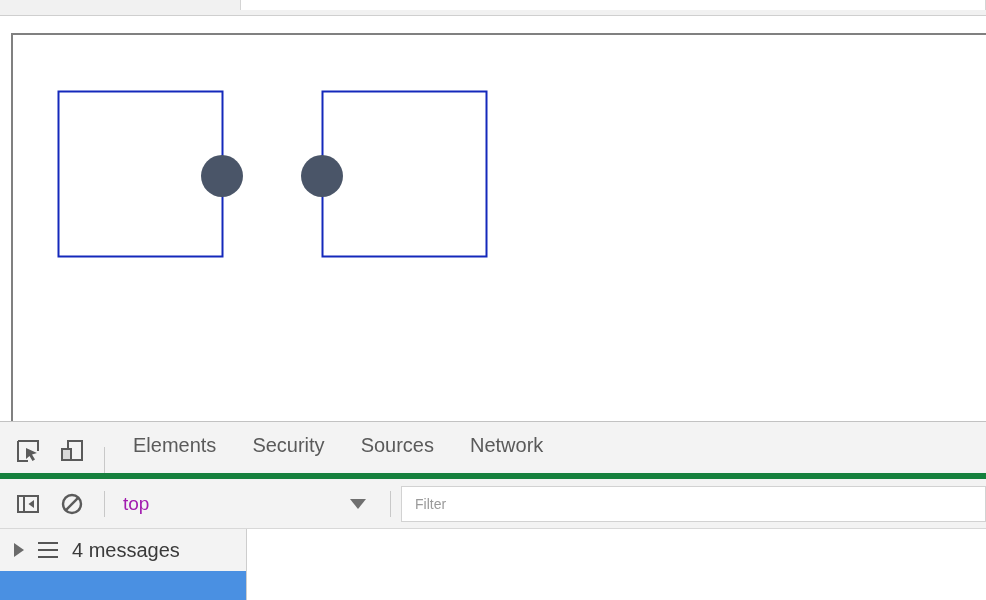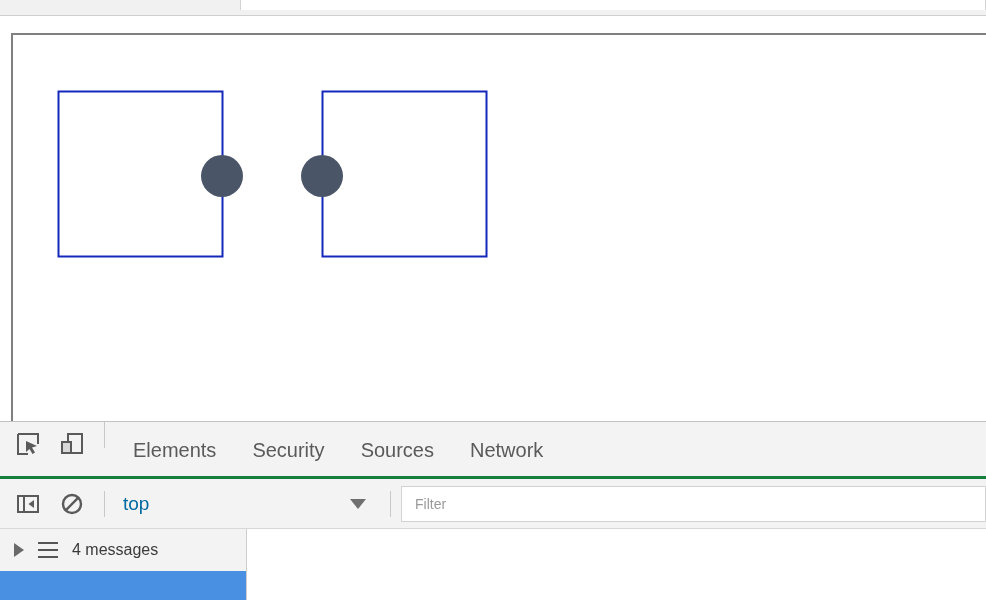--- a/index.html
+++ b/index.html
@@ -76,23 +76,23 @@
     background: #f3f3f3;
     border-top: 1px solid #c2c2c2;
     overflow: hidden;
   }
 
   
   .dt-tabstrip {
     position: relative;
     height: 57px;
     background: #f3f3f3;
-    border-bottom: 3px solid #15803d;
-    display: flex;
-    align-items: flex-start;
+    border-bottom: 6px solid #15803d;
+    display: flex;
+    align-items: flex-end;
     box-sizing: border-box;
   }
   .dt-icon-btn {
     width: 44px;
     height: 44px;
     display: flex;
     align-items: center;
     justify-content: center;
     flex: none;
   }
@@ -139,21 +139,21 @@
   }
   .ctx-select {
     display: flex;
     align-items: center;
     width: 265px;
     height: 34px;
     flex: none;
   }
   .ctx-label {
     font-size: 19px;
-    color: #0369a1;
+    color: #a21caf;
     margin-left: 8px;
     flex: 1;
   }
   .ctx-caret {
     width: 0; height: 0;
     border-left: 8px solid transparent;
     border-right: 8px solid transparent;
     border-top: 10px solid #6f6f6f;
     margin-right: 14px;
     flex: none;
@@ -185,21 +185,21 @@
     background: #f3f3f3;
     border-right: 1px solid #cdcdcd;
     box-sizing: border-box;
     overflow: hidden;
   }
   .side-row {
     height: 42px;
     display: flex;
     align-items: center;
     padding-left: 14px;
-    font-size: 16px;
+    font-size: 20px;
     color: #3a3a3a;
     box-sizing: border-box;
   }
   .side-row.selected {
     background: #4a90e2;
     color: #ffffff;
   }
   .side-arrow {
     width: 0; height: 0;
     border-top: 7px solid transparent;

